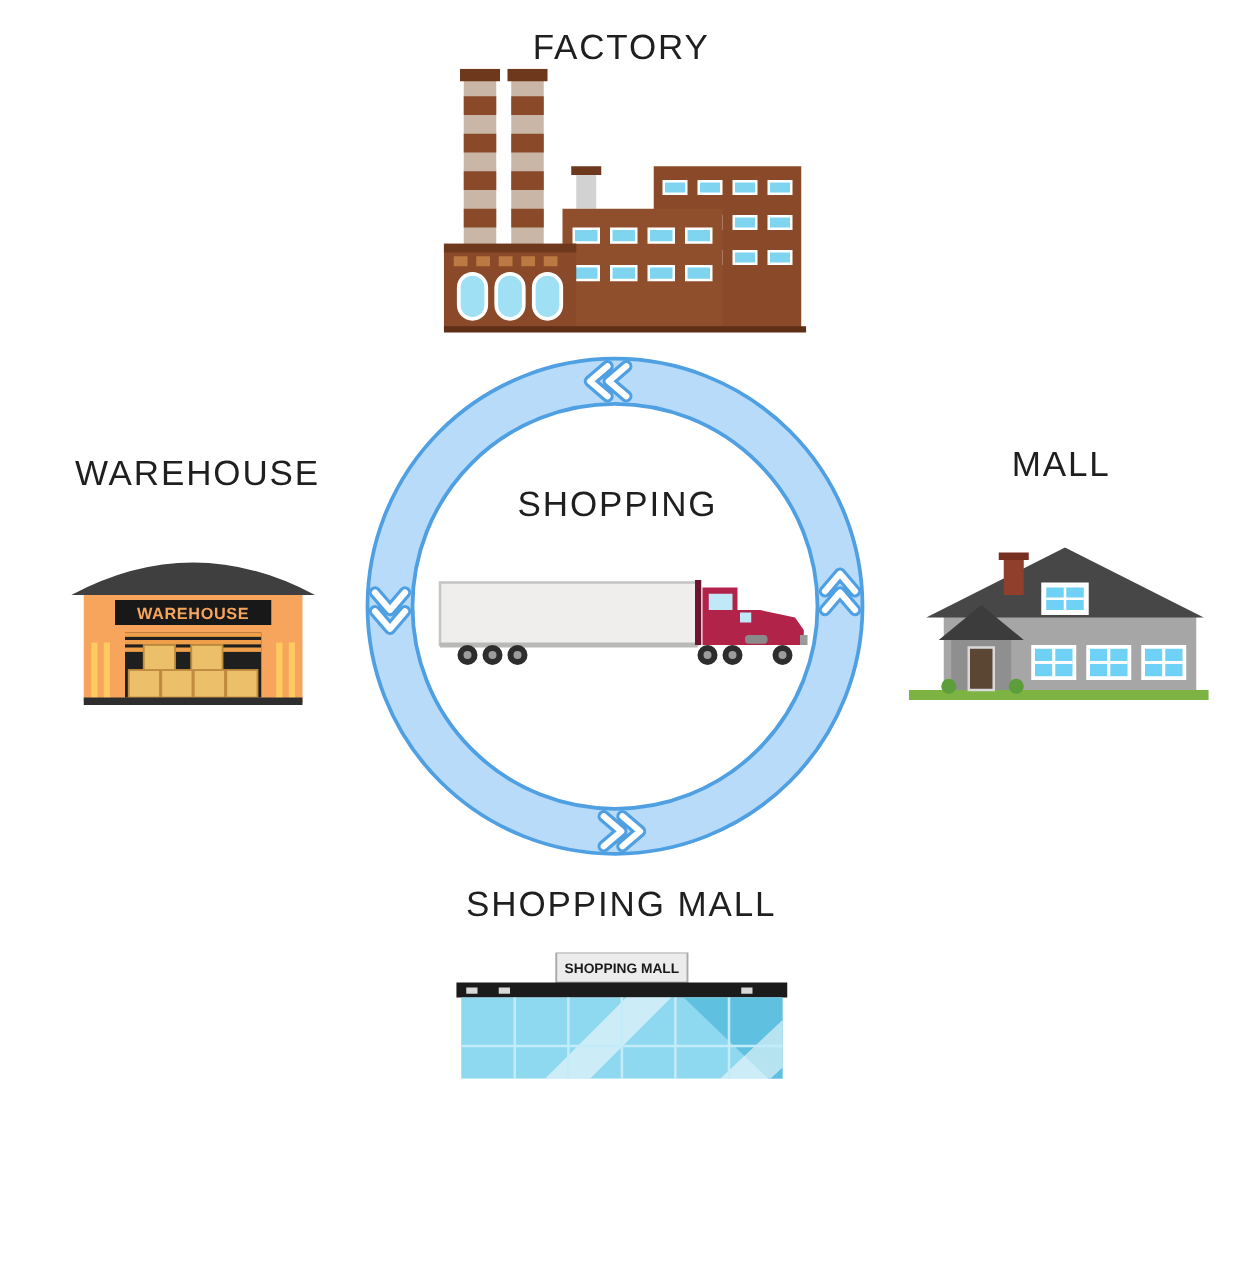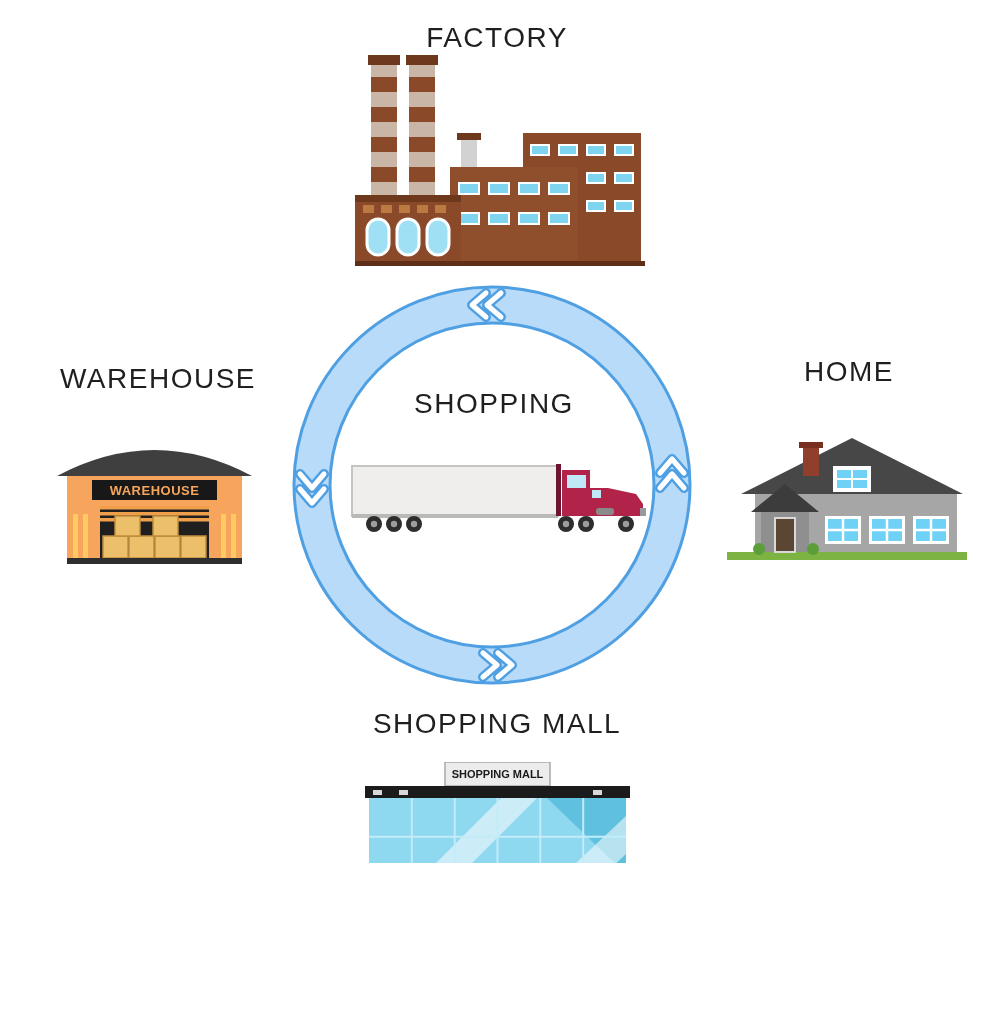--- a/index.html
+++ b/index.html
@@ -29,21 +29,21 @@
     letter-spacing:0.5px;
   }
 </style>
 </head>
 <body>
 
 <div class="canvas">
 
   <div class="node-label" style="left:497px;top:22px;">FACTORY</div>
   <div class="node-label" style="left:158px;top:363px;">WAREHOUSE</div>
-  <div class="node-label" style="left:849px;top:356px;">HOME</div>
+  <div class="node-label" style="left:849px;top:356px;">MALL</div>
   <div class="node-label" style="left:494px;top:388px;">SHOPPING</div>
   <div class="node-label" style="left:497px;top:708px;">SHOPPING MALL</div>
 
   <svg class="abs" style="left:282px;top:275px;" width="420" height="420" viewBox="0 0 420 420">
     <circle cx="210" cy="210" r="180" fill="none" stroke="#b7dbf8" stroke-width="36"></circle>
     <circle cx="210" cy="210" r="198" fill="none" stroke="#4f9fe3" stroke-width="3"></circle>
     <circle cx="210" cy="210" r="162" fill="none" stroke="#4f9fe3" stroke-width="3"></circle>
 
     <g transform="translate(204,30)">
       <path d="M 0 -12 L -14 0 L 0 12 M 15 -12 L 1 0 L 15 12" fill="none" stroke="#4f9fe3" stroke-width="10" stroke-linecap="round" stroke-linejoin="round"></path>

